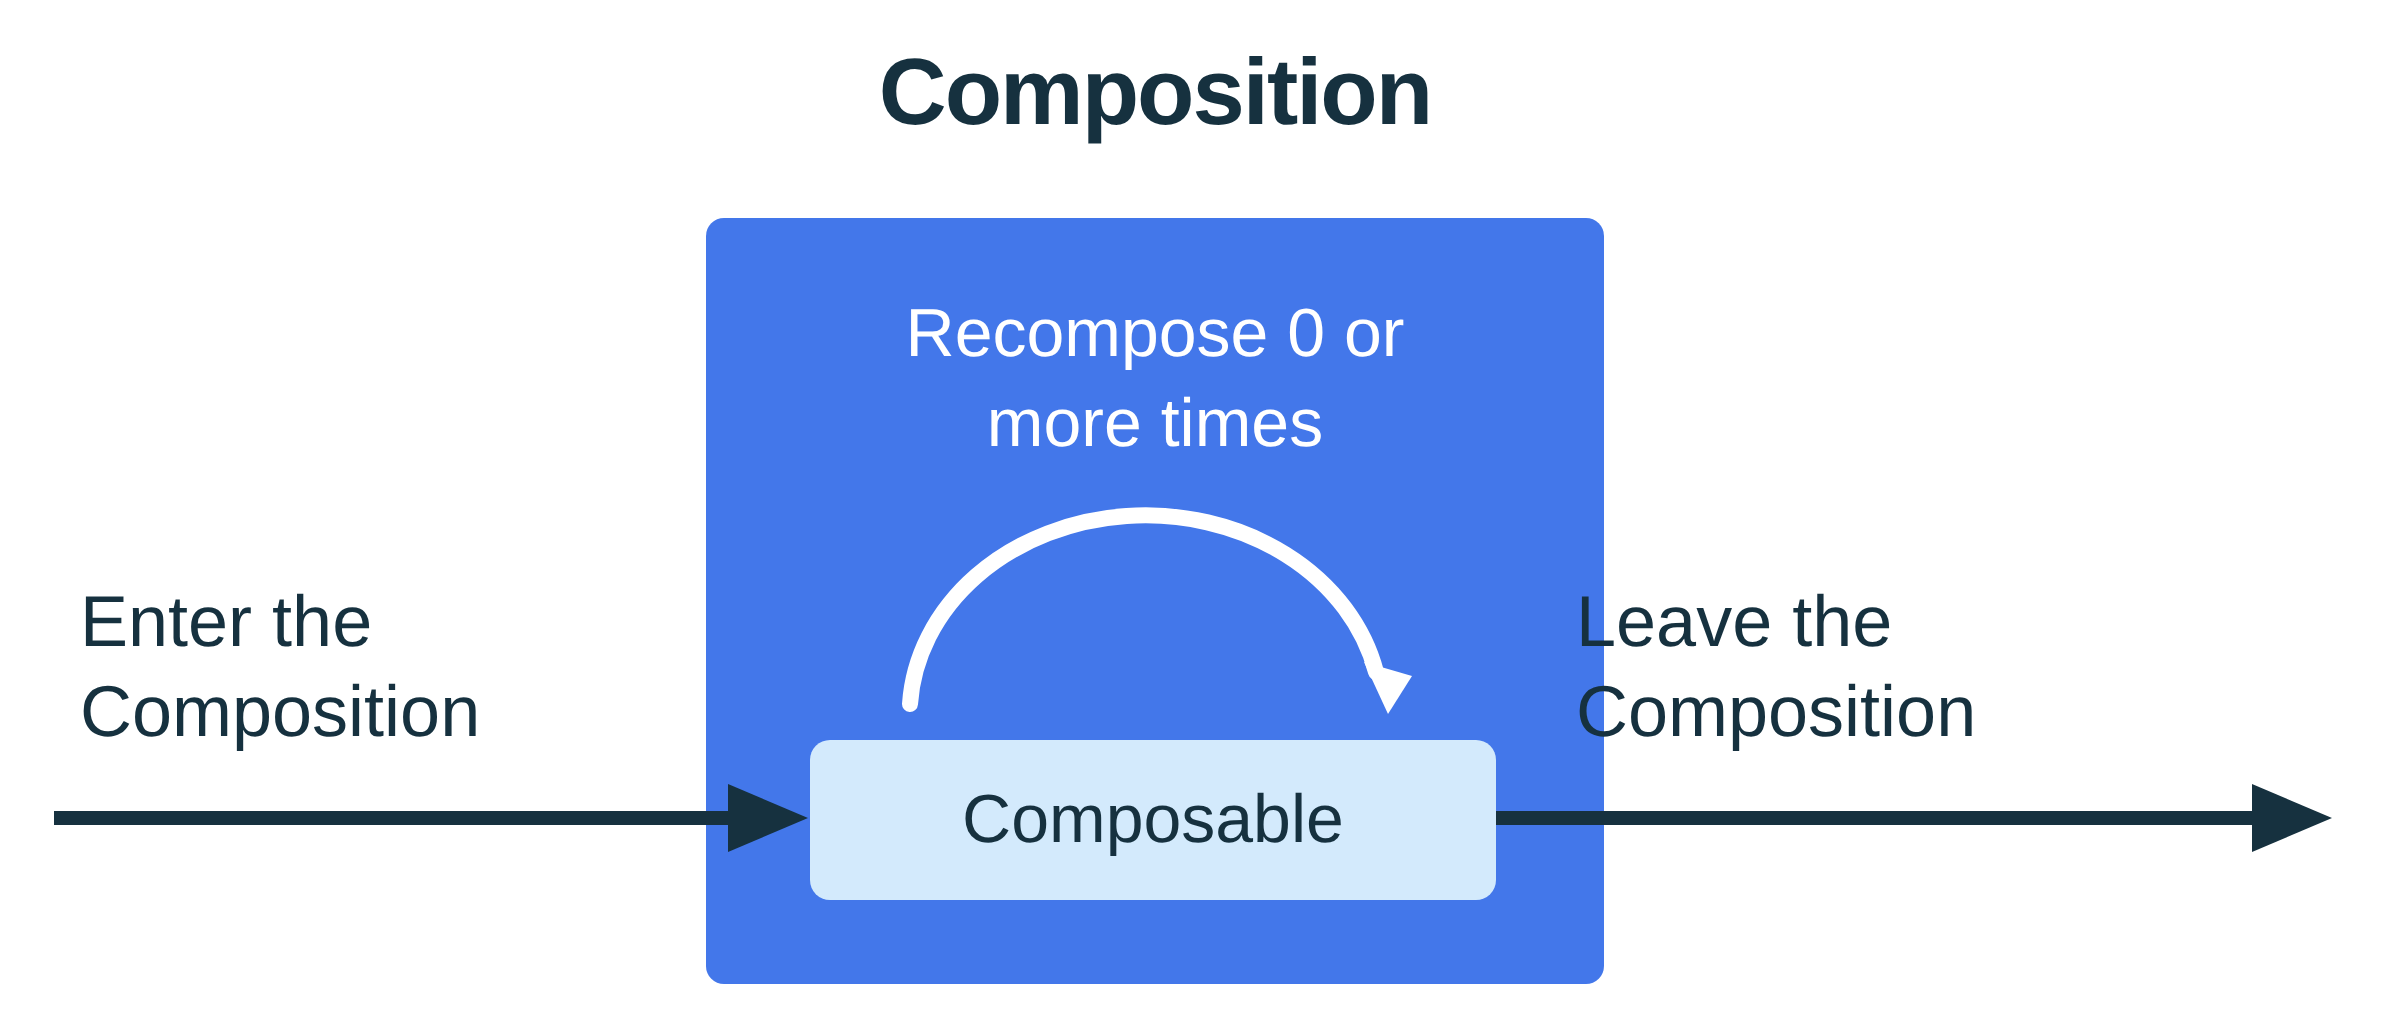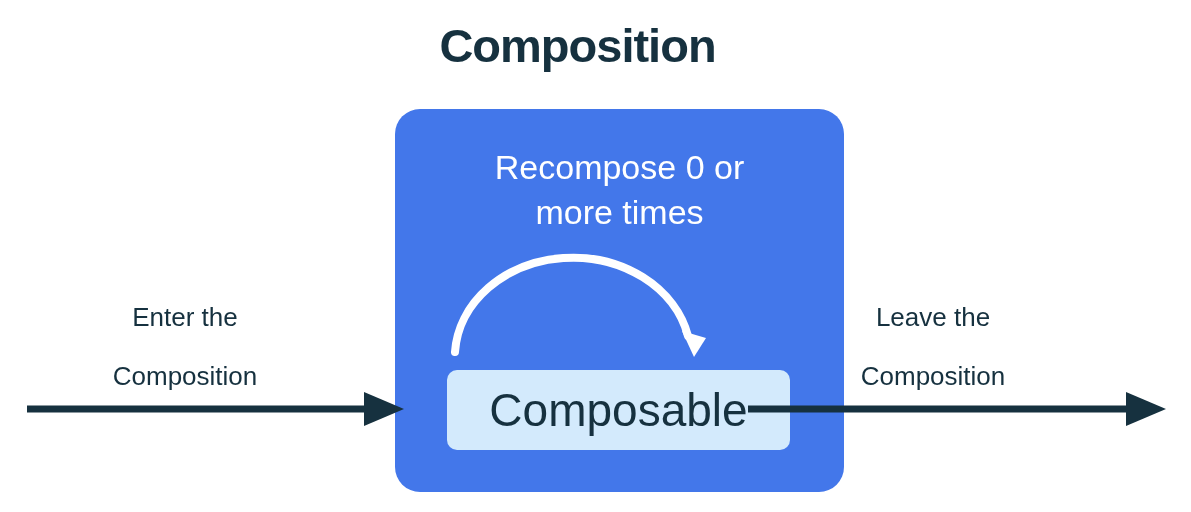--- a/index.html
+++ b/index.html
@@ -15,50 +15,50 @@
   .stage{position:relative;width:1033px;height:512px;background:var(--bg);}
 
   .title{
     position:absolute;left:353px;top:18px;width:449px;
     text-align:center;font-size:47px;font-weight:700;letter-spacing:-1px;
     color:var(--ink);white-space:nowrap;
   }
 
   .panel{
     position:absolute;left:353px;top:109px;width:449px;height:383px;
-    background:var(--panel-blue);border-radius:25px;margin-left:42px;
+    background:var(--panel-blue);border-radius:9px;
   }
 
   .recompose-label{
     position:absolute;left:0;right:0;top:36px;
     text-align:center;font-size:34px;line-height:45px;font-weight:400;
     color:#fff;white-space:pre-line;
   }
 
   .composable-box{
     position:absolute;left:52px;top:261px;width:343px;height:80px;
     background:var(--box-light);border-radius:10px;
     display:flex;align-items:center;justify-content:center;
   }
   .composable-box .label{
-    font-size:46px;color:var(--ink);font-weight:400;
+    font-size:34px;color:var(--ink);font-weight:400;
   }
 
   .overlay{
     position:absolute;left:0;top:0;width:1191px;height:512px;
     pointer-events:none;
   }
   .flow-line{stroke:var(--ink);stroke-width:7;fill:none;}
   .flow-head{fill:var(--ink);stroke:none;}
   .arc-line{stroke:var(--arc);stroke-width:8;fill:none;stroke-linecap:round;}
   .arc-head{fill:var(--arc);stroke:none;}
 
   .side-label{
     position:absolute;top:288px;width:290px;
-    text-align:center;font-size:26px;line-height:59px;font-weight:400;
+    text-align:left;font-size:36px;line-height:45px;font-weight:400;
     color:var(--ink);white-space:pre-line;
   }
   .enter-label{left:40px;}
   .leave-label{left:788px;}
 </style>
 </head>
 <body>
 
 <div class="stage">
 

